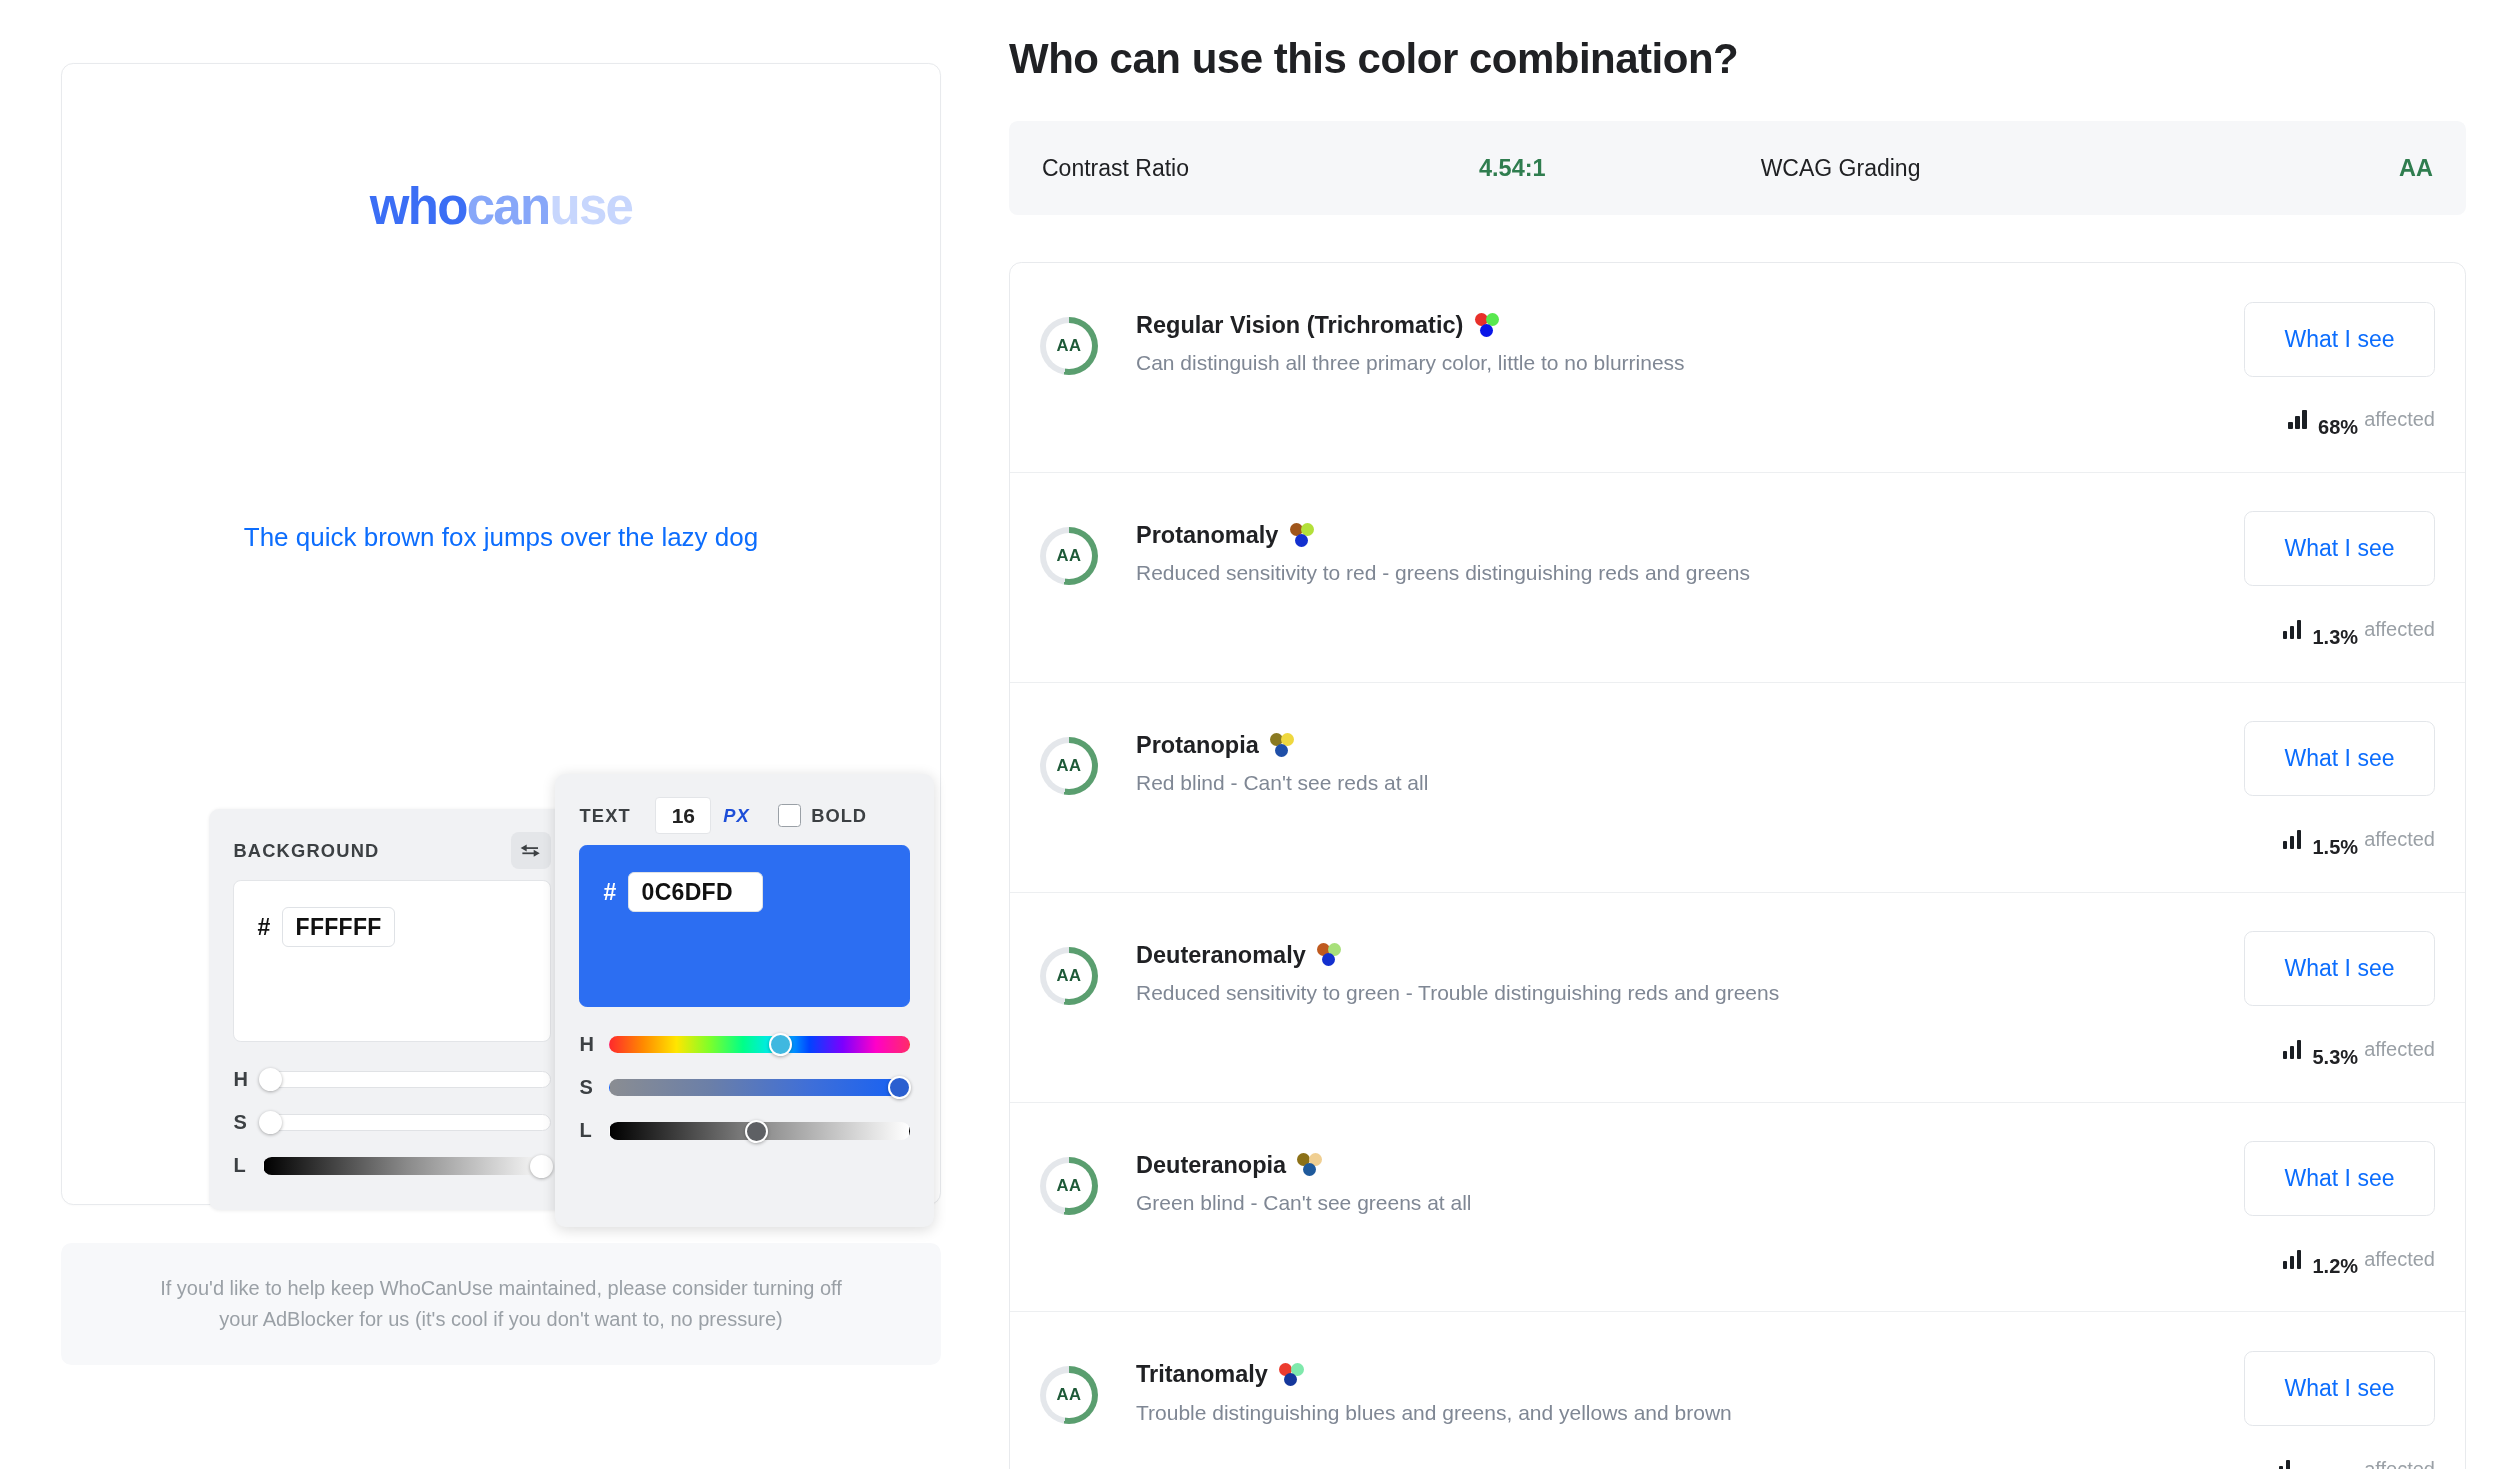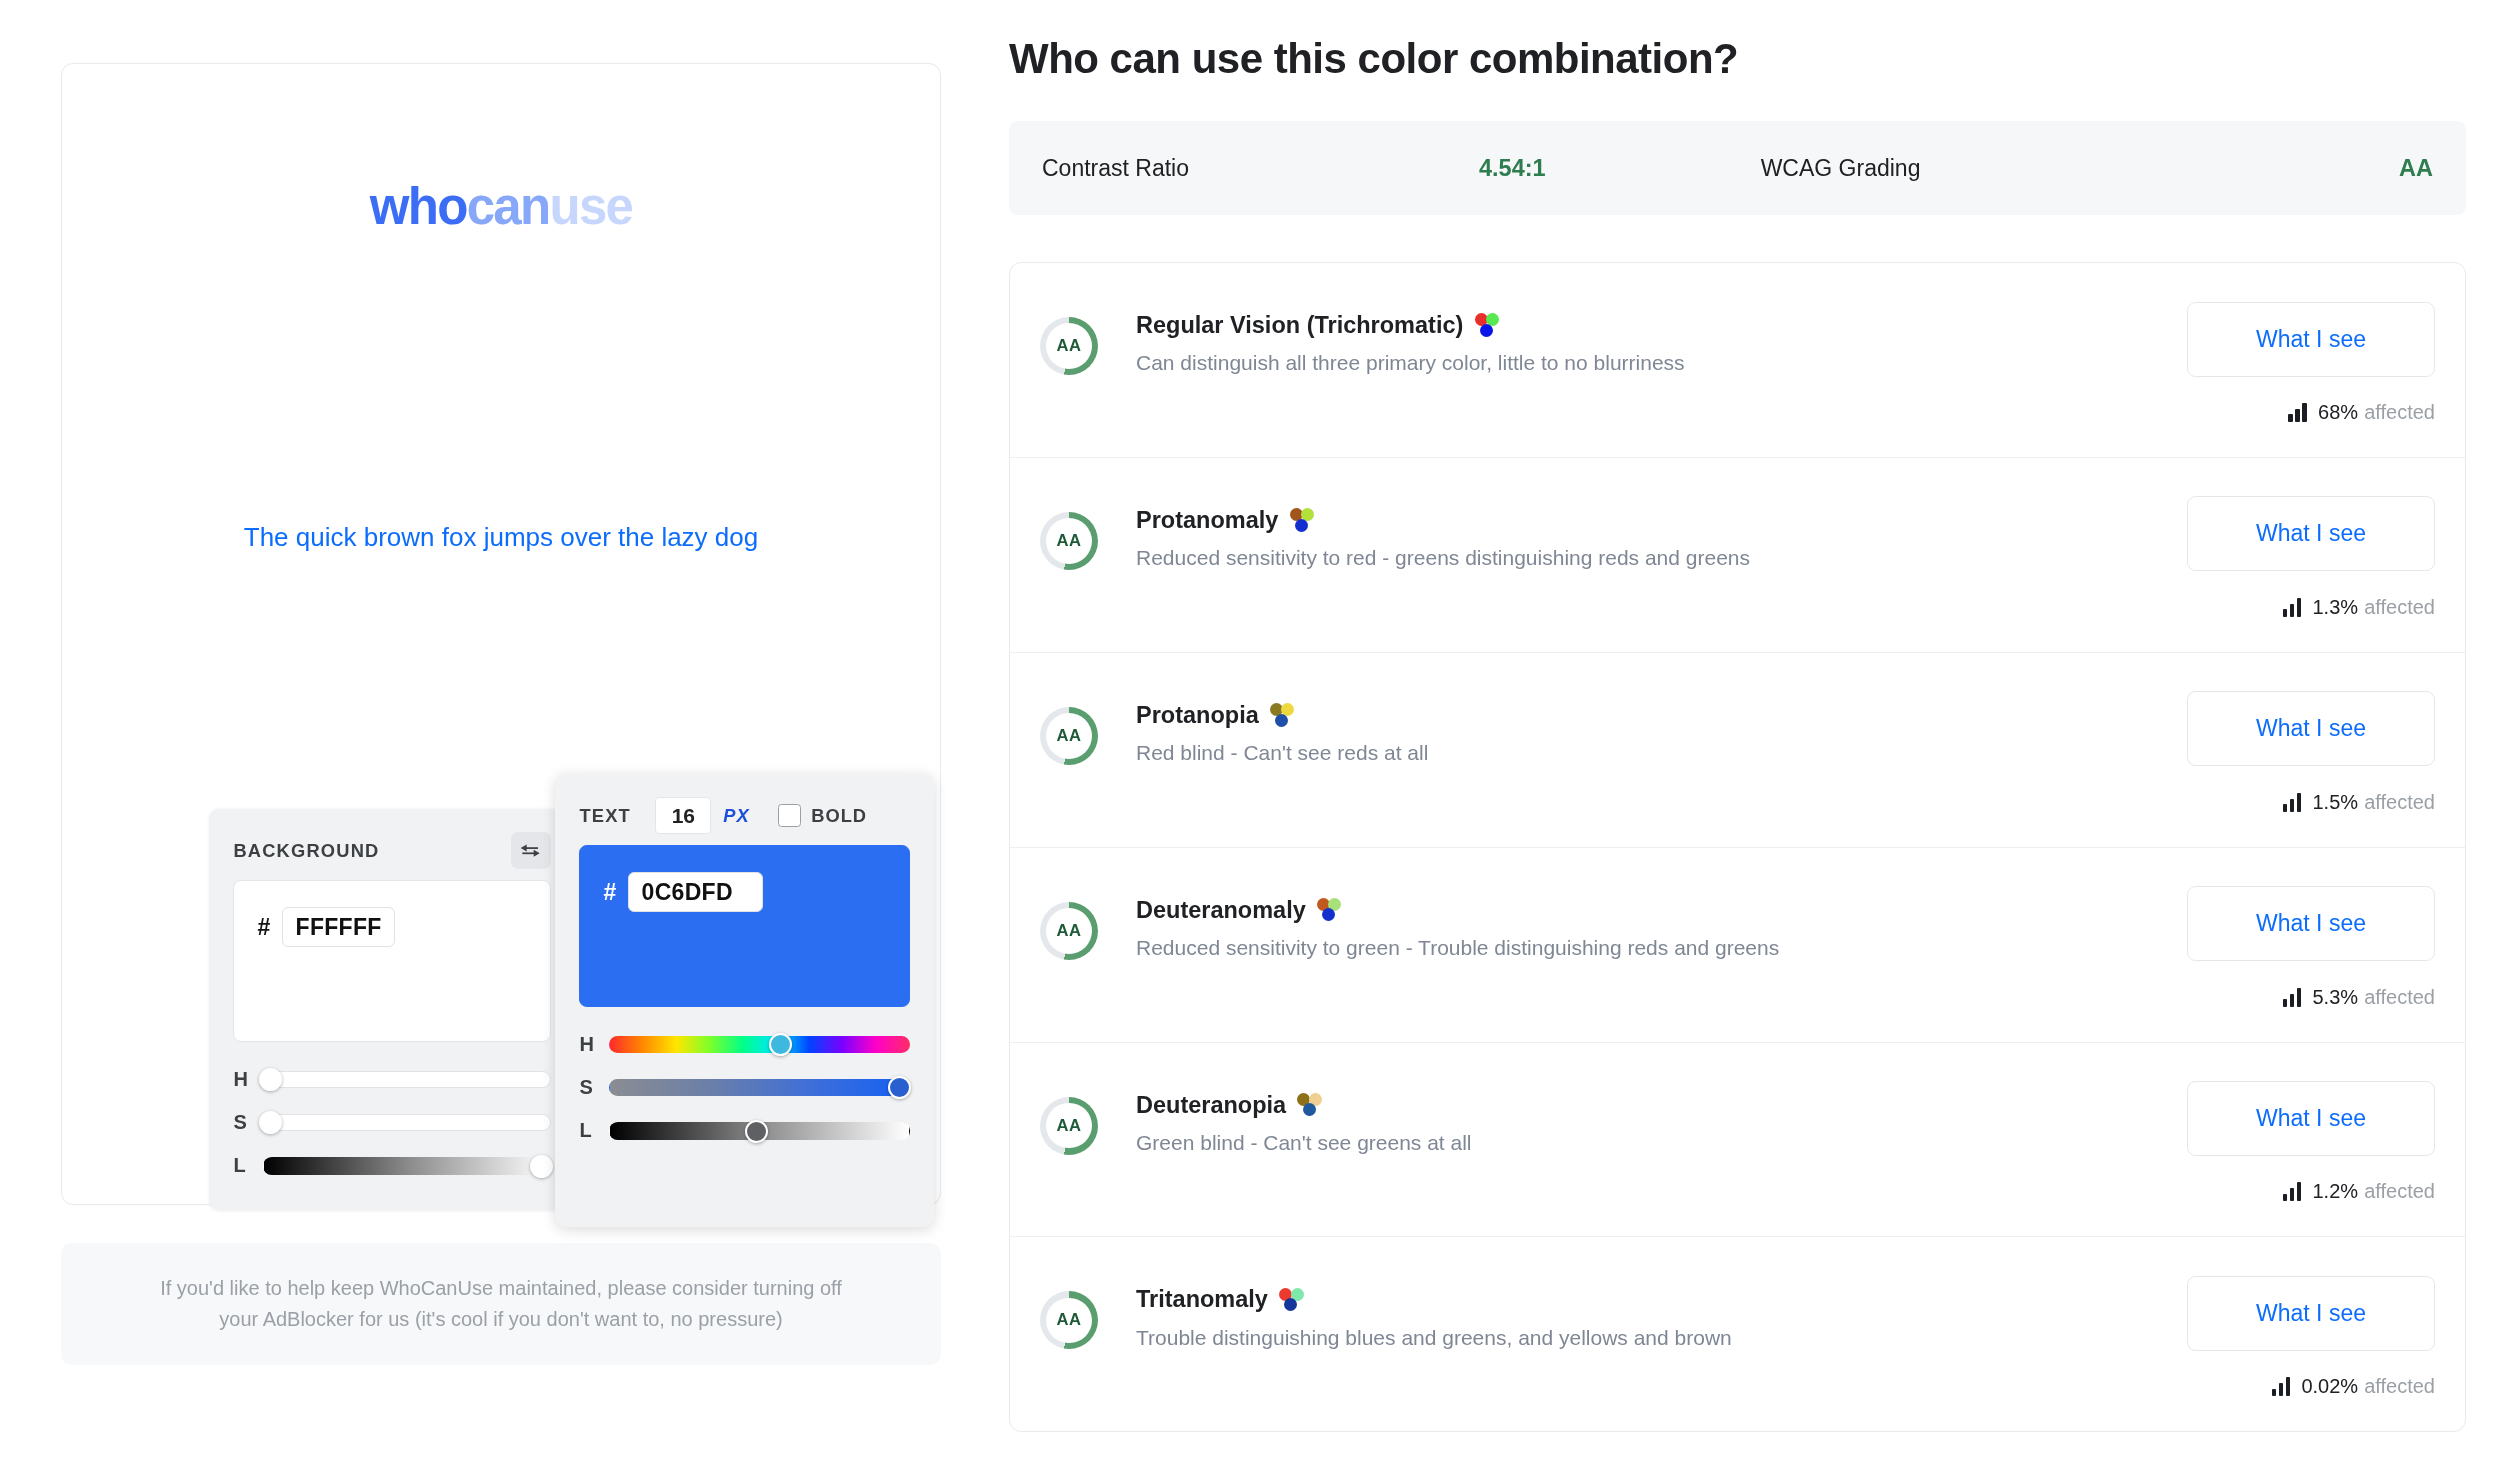--- a/index.html
+++ b/index.html
@@ -319,38 +319,38 @@
   }
 
   .vright {
     width: 262px;
     display: flex;
     flex-direction: column;
     align-items: flex-end;
     padding-top: 3.5px;
   }
   .what-btn {
-    width: 248px; height: 75px;
+    width: 191px; height: 75px;
     border: 0.9px solid #e3e6ea;
     border-radius: 8.7px;
     background: #ffffff;
     color: #0C6DFD;
     font-size: 23px;
     font-family: "Liberation Sans", sans-serif;
     cursor: pointer;
     display: flex; align-items: center; justify-content: center;
   }
   .affected {
     margin-top: 24.4px;
     display: flex;
     align-items: center;
     font-size: 20px;
     color: #9aa0a6;
   }
-  .affected b { color: #202124; font-weight: 400; margin-right: 6.1px; }
+  .affected b { color: #202124; font-weight: 700; margin-right: 6.1px; margin-top: 15px; }
   .barchart {
     display: inline-flex;
     align-items: flex-end;
     gap: 2.6px;
     height: 19px;
     margin-right: 11.3px;
   }
   .barchart span { width: 4.4px; background: #1b1f24; border-radius: 0.9px; display: block; }
   .barchart span:nth-child(1) { height: 7.8px; }
   .barchart span:nth-child(2) { height: 13px; }

